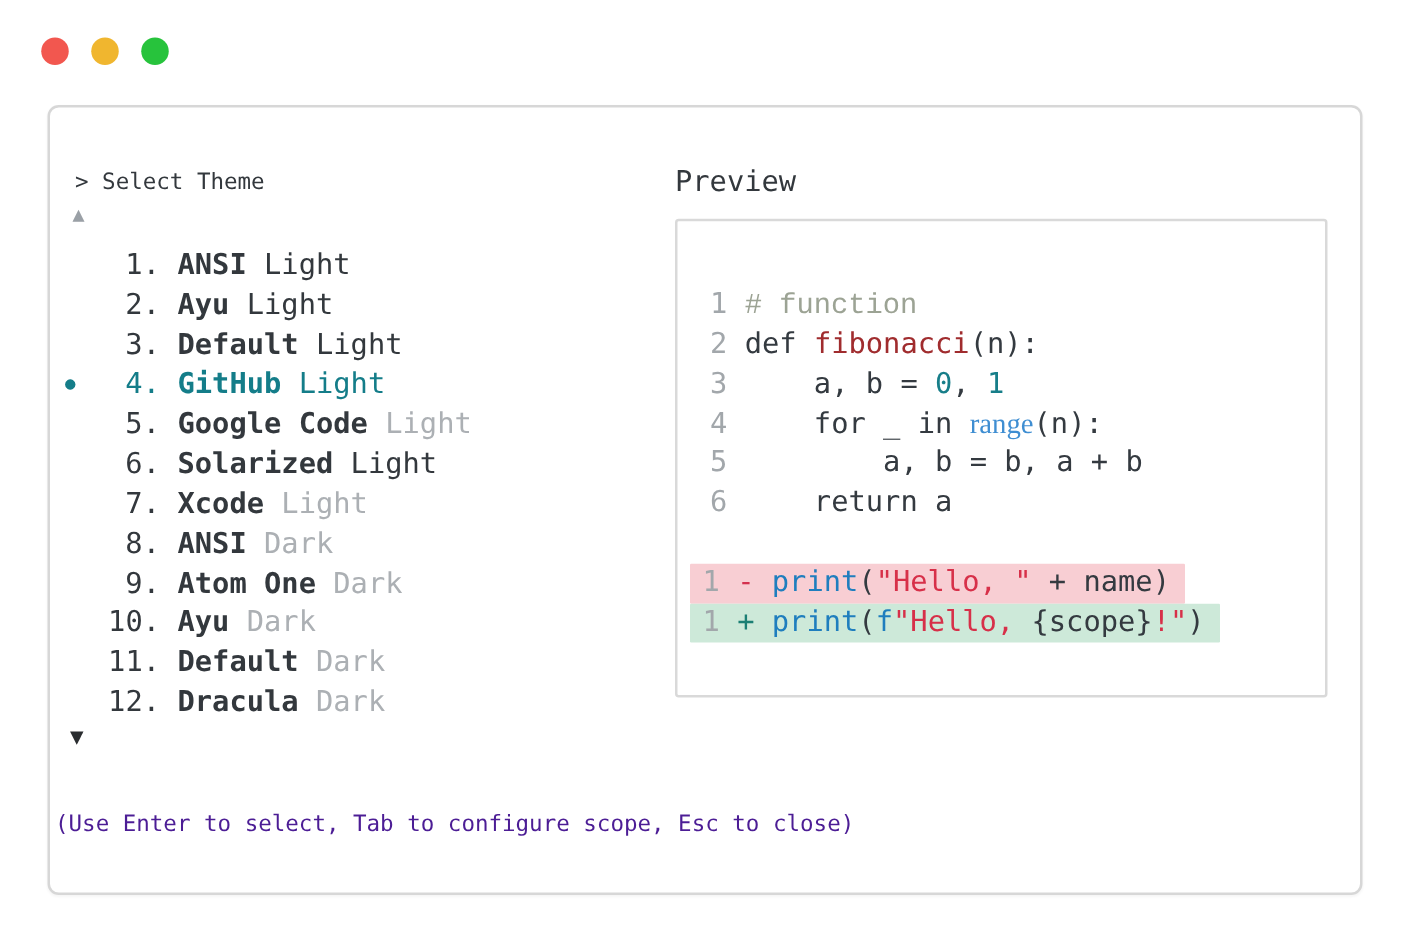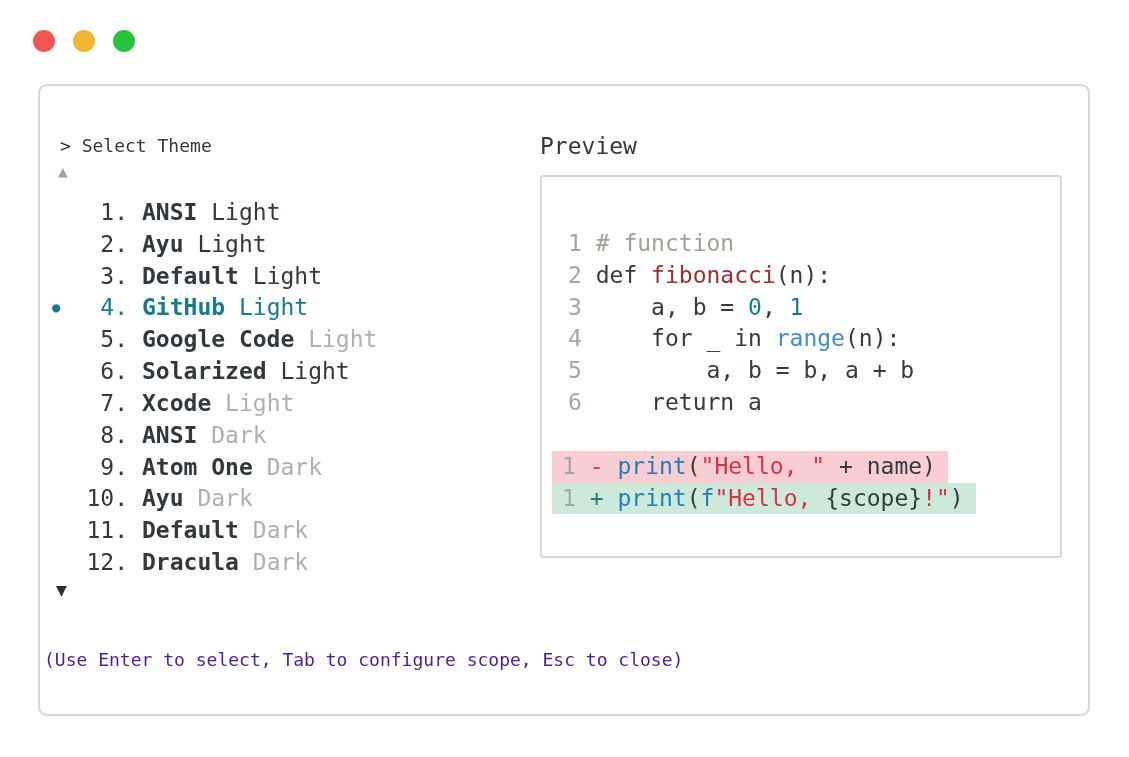--- a/index.html
+++ b/index.html
@@ -54,24 +54,24 @@
 
   .code { position:absolute; left:552px; top:228px; font-size:23px; line-height:31.83px; }
   .code-line { height:31.83px; white-space:pre; }
   .code-line.normal { padding-left:16px; }
   .diff-chunk { display:inline-block; padding:0 12px 0 10px; border-radius:1px; }
   .diff-chunk.removed { background:var(--removed_bg); }
   .diff-chunk.added   { background:var(--added_bg); }
 
   .tk-ln { color:#a2a7ab; }
   .tk-pl { color:#343a40;text-align:right; }
-  .tk-cm { color:var(--cm); }
+  .tk-cm { color:var(--cm);font-family:Liberation Mono, monospace; }
   .tk-fn { color:var(--fn); }
   .tk-nm { color:var(--nm); }
-  .tk-bi { color:var(--bi); }
+  .tk-bi { color:var(--bi);font-family:Liberation Serif, serif; }
   .tk-pr { color:var(--pr);margin-top:44px; }
   .tk-st { color:var(--st); }
   .tk-mi { color:var(--mi); }
   .tk-ad { color:var(--ad); }
 </style>
 </head>
 <body>
 
 <div class="traffic-lights">
   <div class="tl-dot" style="background: rgb(242, 87, 79);"></div>

